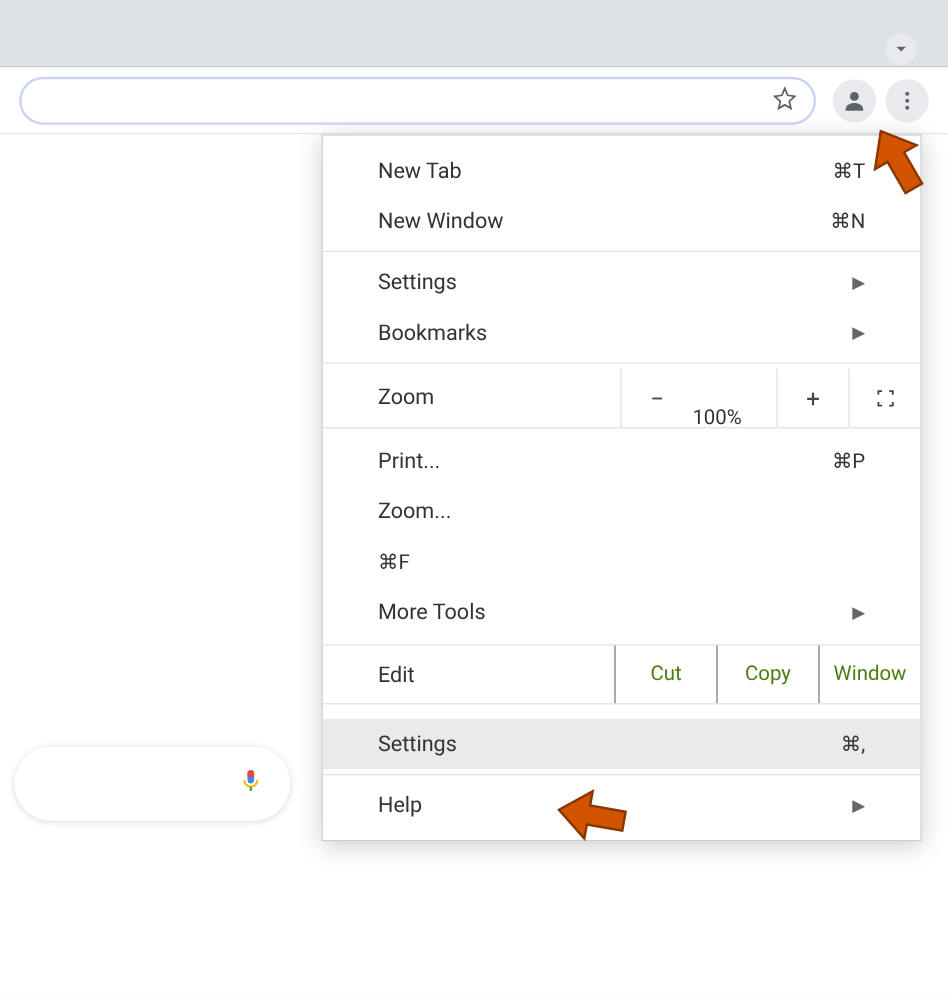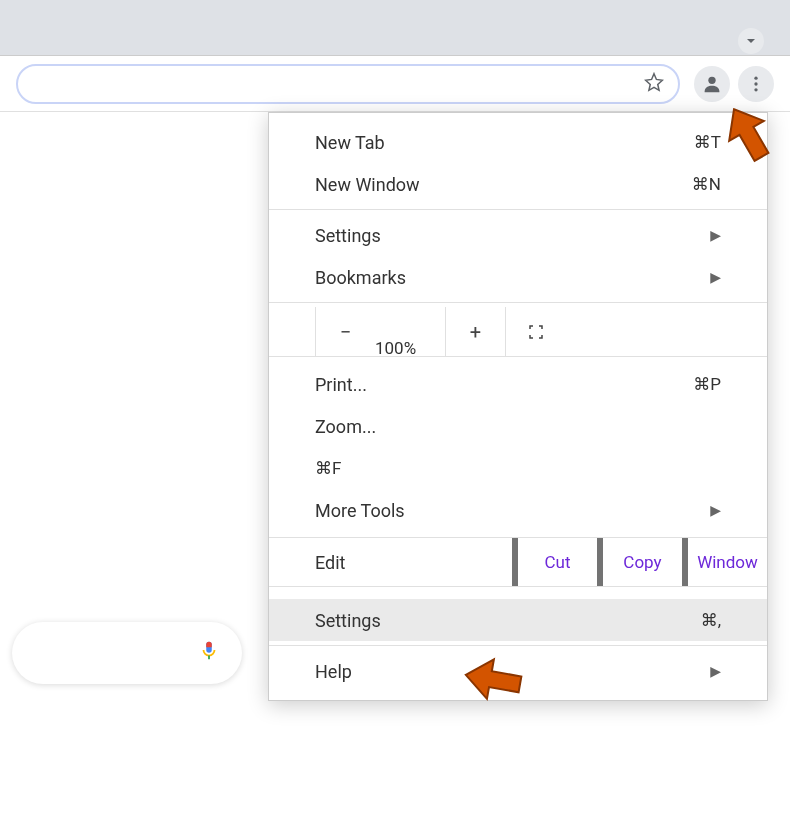--- a/index.html
+++ b/index.html
@@ -185,23 +185,23 @@
     .edit-btns {
       display: flex;
       height: 100%;
     }
     .edit-btn {
       width: 85px;
       height: 100%;
       display: flex;
       align-items: center;
       justify-content: center;
-      border-left: 6px solid #737373;
+      border-left: 1px solid #737373;
       font-size: 17px;
-      color: #6d28d9;
+      color: #4d7c0f;
     }
     .arrow-annotation {
       position: absolute;
       z-index: 20;
       pointer-events: none;
     }
     .arrow1 { right: 10px; top: 100px; transform: rotate(-30deg); }
     .arrow2 { right: 260px; top: 655px; transform: rotate(10deg); }
   </style>
 </head>
@@ -280,20 +280,21 @@
   <div class="menu-item">
     <span class="menu-label">Settings</span>
     <span class="submenu-arrow">▶</span>
   </div>
   <div class="menu-item">
     <span class="menu-label">Bookmarks</span>
     <span class="submenu-arrow">▶</span>
   </div>
   <div class="menu-divider"></div>
   <div class="menu-item zoom-row">
+    <span class="menu-label">Zoom</span>
     <div class="zoom-controls">
       <div class="zoom-btn">−</div>
       <div class="zoom-value">100%</div>
       <div class="zoom-btn">+</div>
       <div class="fullscreen-btn">
         <svg width="18" height="18" viewBox="0 0 24 24">
             <path d="M3 3h5v2H5v3H3zM16 3h5v5h-2V5h-3zM3 16h2v3h3v2H3zM19 16h2v5h-5v-2h3z" fill="#444"></path>
           </svg>
       </div>
     </div>

